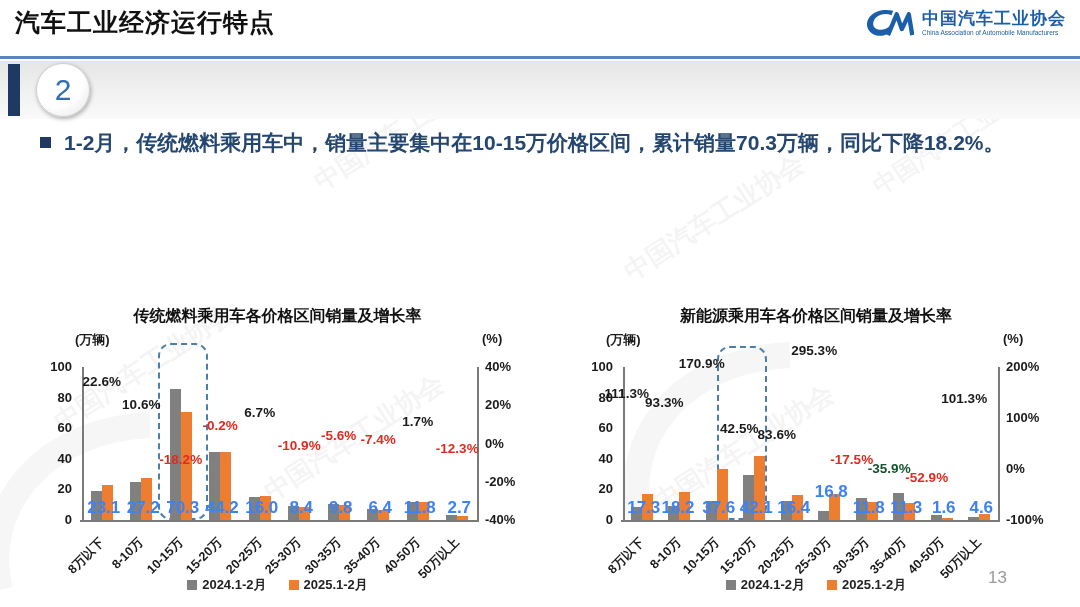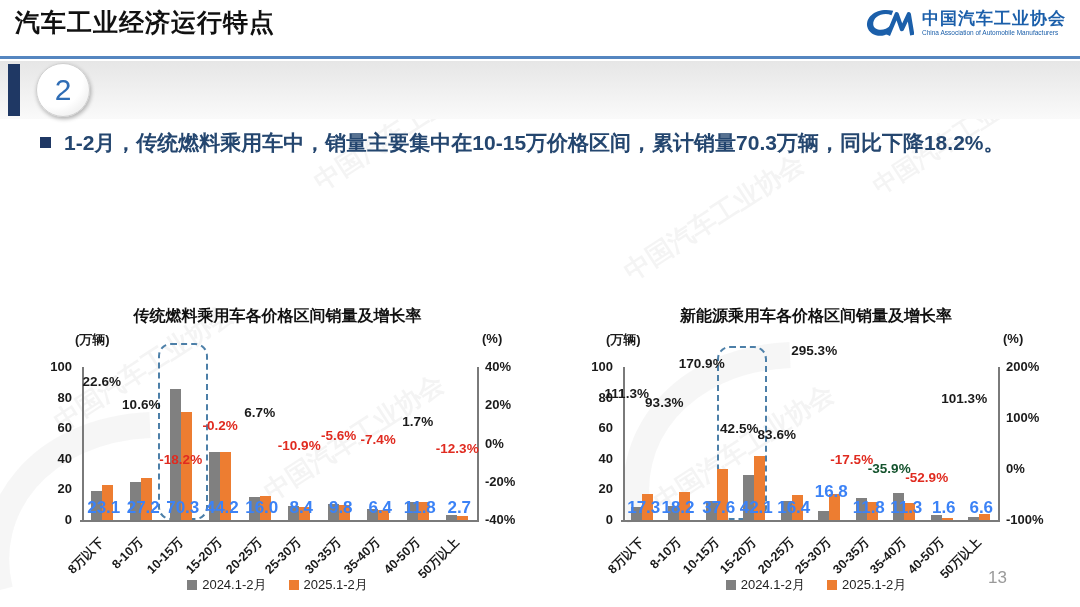--- a/index.html
+++ b/index.html
@@ -35,21 +35,21 @@
   .c-title{position:absolute;top:6px;left:0;width:100%;text-align:center;font-size:16px;font-weight:bold;color:#111;}
   .c-unit{position:absolute;top:31px;font-size:13px;font-weight:bold;color:#1a1a1a;}
   .axis{position:absolute;background:#7a7a7a;}
   .tick{position:absolute;font-size:13px;font-weight:bold;color:#1a1a1a;}
   .bar{position:absolute;}
   .vlab{position:absolute;font-size:17px;font-weight:bold;color:#3b82f6;text-align:center;}
   .glab{position:absolute;font-size:13.5px;font-weight:bold;text-align:center;}
   .xlab{position:absolute;font-size:12.5px;font-weight:bold;color:#1a1a1a;text-align:right;
         transform:rotate(-45deg);transform-origin:100% 50%;white-space:nowrap;}
   .hibox{position:absolute;border:2px dashed #4C7FA8;border-radius:13px;}
-  .legend{position:absolute;left:0;width:100%;display:flex;justify-content:center;gap:22px;font-size:13px;font-weight:normal;color:#222;}
+  .legend{position:absolute;left:0;width:100%;display:flex;justify-content:center;gap:22px;font-size:13px;font-weight:bold;color:#222;}
   .legend .it{display:flex;align-items:center;gap:5px;}
   .sw{width:10px;height:10px;display:inline-block;}
 
   .pagenum{position:absolute;left:988px;top:568px;font-size:17px;color:#9a9a9a;}
 
   
   .wm{position:absolute;color:rgba(60,60,60,.06);font-weight:bold;white-space:nowrap;transform:rotate(-33deg);pointer-events:none;}
   .wm-arc{position:absolute;opacity:.07;pointer-events:none;}
 </style>
 </head>
@@ -233,21 +233,21 @@
       <div class="vlab" style="left: 324.25px; top: 198px; width: 44px;">11.3</div>
       <div class="glab" style="left: 297.25px; top: 161.309px; width: 64px; color: #14532d;">-35.9%</div>
       <div class="xlab" style="left: 266.25px; top: 232px; width: 78px;">35-40万</div>
       <div class="bar" style="left: 370.75px; width: 11px; top: 214.798px; height: 5.202px; background: rgb(128, 128, 128);"></div>
       <div class="bar" style="left: 381.75px; width: 11px; top: 217.552px; height: 2.448px; background: rgb(237, 125, 49);"></div>
       <div class="vlab" style="left: 361.75px; top: 198px; width: 44px;">1.6</div>
       <div class="glab" style="left: 334.75px; top: 169.979px; width: 64px; color: rgb(224, 43, 32);">-52.9%</div>
       <div class="xlab" style="left: 303.75px; top: 232px; width: 78px;">40-50万</div>
       <div class="bar" style="left: 408.25px; width: 11px; top: 216.94px; height: 3.06px; background: rgb(128, 128, 128);"></div>
       <div class="bar" style="left: 419.25px; width: 11px; top: 213.88px; height: 6.12px; background: rgb(237, 125, 49);"></div>
-      <div class="vlab" style="left: 399.25px; top: 198px; width: 44px;">6.6</div>
+      <div class="vlab" style="left: 399.25px; top: 198px; width: 44px;">4.6</div>
       <div class="glab" style="left: 372.25px; top: 91.337px; width: 64px; color: rgb(26, 26, 26);">101.3%</div>
       <div class="xlab" style="left: 341.25px; top: 232px; width: 78px;">50万以上</div>
       <div class="legend" style="top: 276px;">
         <div class="it">
           <div class="sw" style="background: rgb(128, 128, 128);"></div>
           <div class="">2024.1-2月</div>
         </div>
         <div class="it">
           <div class="sw" style="background: rgb(237, 125, 49);"></div>
           <div class="">2025.1-2月</div>

